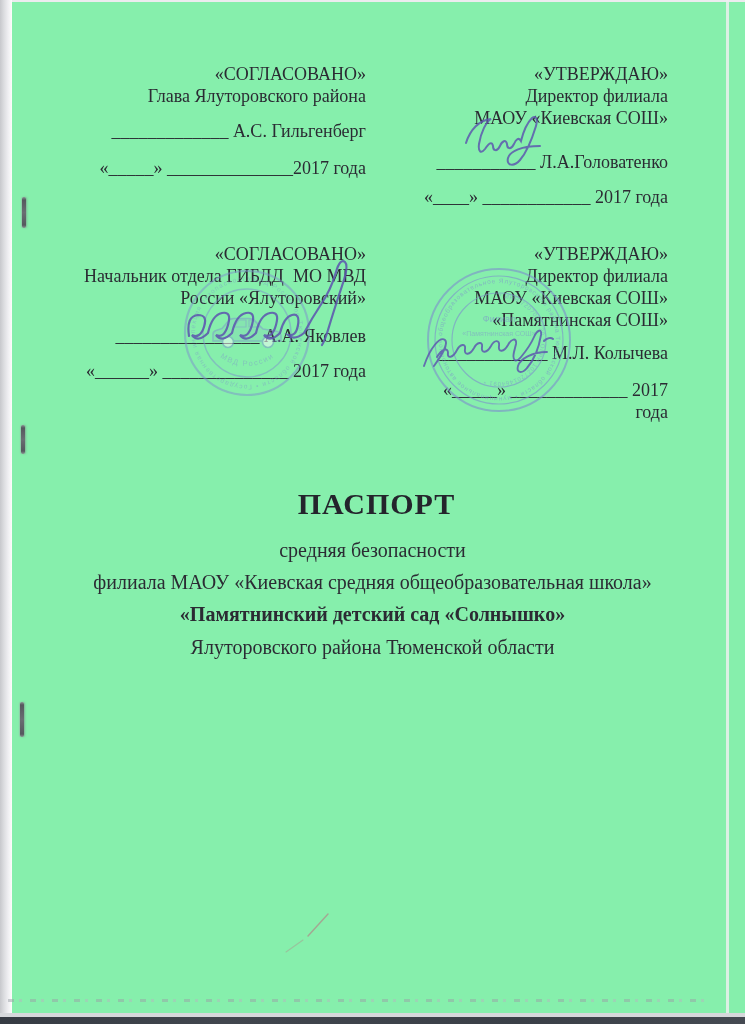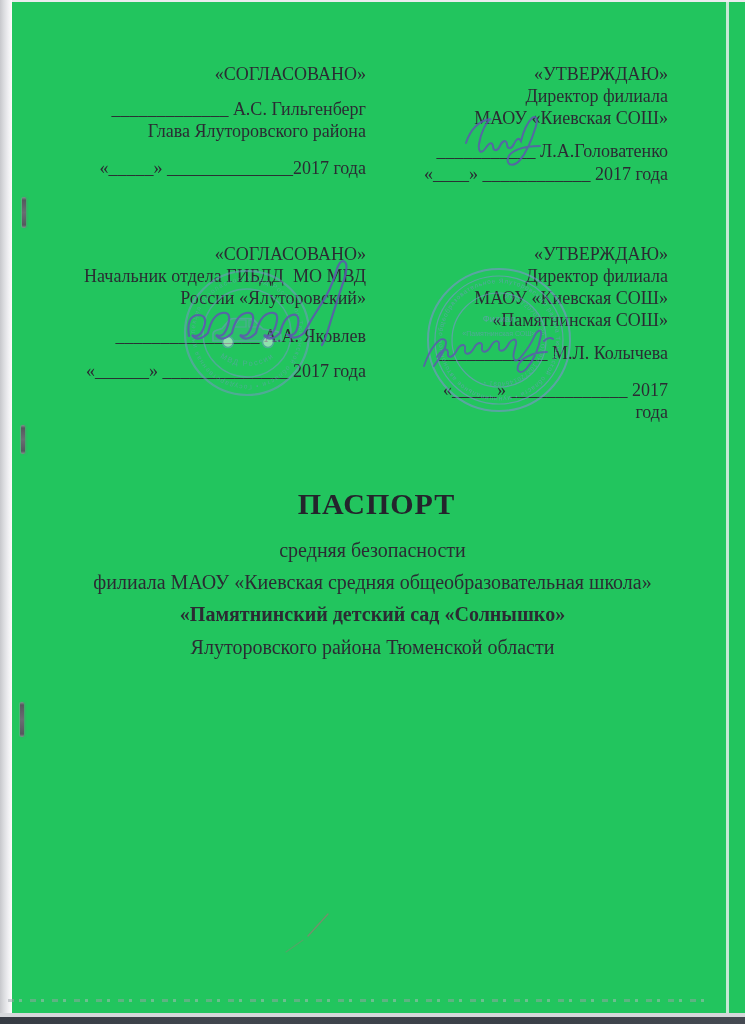--- a/index.html
+++ b/index.html
@@ -1,18 +1,18 @@
 <!DOCTYPE html>
 <html><head>
 <meta charset="utf-8">
 <style>
   html,body{margin:0;padding:0;background:#9a9aa0;}
   .page{
     position:relative;width:745px;height:1024px;margin:0 auto;
-    background:#22c55e;overflow:hidden;
+    background:#86efac;overflow:hidden;
     font-family:"Liberation Serif","DejaVu Serif",serif;
     color:#2b2b33;
   }
   
   .edge{position:absolute;}
   .edge-left{left:0;top:0;width:12px;height:1024px;
     background:linear-gradient(90deg,#c7c8cc 0,#dcdde0 4px,#eeeef1 8px,#fdfdfc 12px);}
   .edge-right{right:16px;top:0;width:3px;height:1024px;background:#f0f0f3;opacity:.8;}
   .edge-top{left:0;top:0;width:745px;height:2px;background:#ececef;}
   .edge-bottom-light{left:0;top:1013px;width:745px;height:4px;background:#d6d8db;}
@@ -27,21 +27,21 @@
   .staple.s2{left:21px;top:425px;height:29px;}
   .staple.s3{left:20px;top:702px;height:35px;}
   
   .approval{position:absolute;text-align:right;font-size:18px;line-height:22px;}
   .approval .ln{white-space:pre-wrap;}
   .col-l{left:58px;width:308px;}
   .col-r{left:400px;width:268px;}
   .b1{top:63px;}  .b2{top:63px;}
   .b3{top:243px;} .b4{top:243px;}
   .b1 .sig{margin-top:13px;} .b1 .date{margin-top:15px;}
-  .b2 .sig{margin-top:11px;}  .b2 .date{margin-top:1px;}
+  .b2 .sig{margin-top:22px;}  .b2 .date{margin-top:13px;}
   .b3 .sig{margin-top:16px;} .b3 .date{margin-top:13px;}
   .b4 .sig{margin-top:11px;} .b4 .date{margin-top:15px;margin-left:18px;}
   
   .title-block{position:absolute;left:0;right:0;top:0;text-align:center;}
   .t{position:absolute;left:0;right:0;}
   .t-main{top:487px;font-size:30px;font-weight:bold;letter-spacing:1px;color:#24242c;padding-left:8px;}
   .t-l2{top:539px;font-size:20px;}
   .t-l3{top:571px;font-size:20px;}
   .t-l4{top:603px;font-size:20px;font-weight:bold;}
   .t-l5{top:636px;font-size:20px;}
@@ -62,22 +62,22 @@
   <div class="noise-line"></div>
   <div class="edge edge-bottom-light"></div>
   <div class="edge edge-bottom-dark"></div>
 
   <div class="staple s1"></div>
   <div class="staple s2"></div>
   <div class="staple s3"></div>
 
   <div class="approval col-l b1">
     <div class="ln">«СОГЛАСОВАНО»</div>
+    <div class="ln">Глава Ялуторовского района</div>
     <div class="ln sig">_____________ А.С. Гильгенберг</div>
-    <div class="ln">Глава Ялуторовского района</div>
     <div class="ln date">«_____» ______________2017 года</div>
   </div>
 
   <div class="approval col-r b2">
     <div class="ln">«УТВЕРЖДАЮ»</div>
     <div class="ln">Директор филиала</div>
     <div class="ln">МАОУ «Киевская СОШ»</div>
     <div class="ln sig">___________ Л.А.Головатенко</div>
     <div class="ln date">«____» ____________ 2017 года</div>
   </div>

